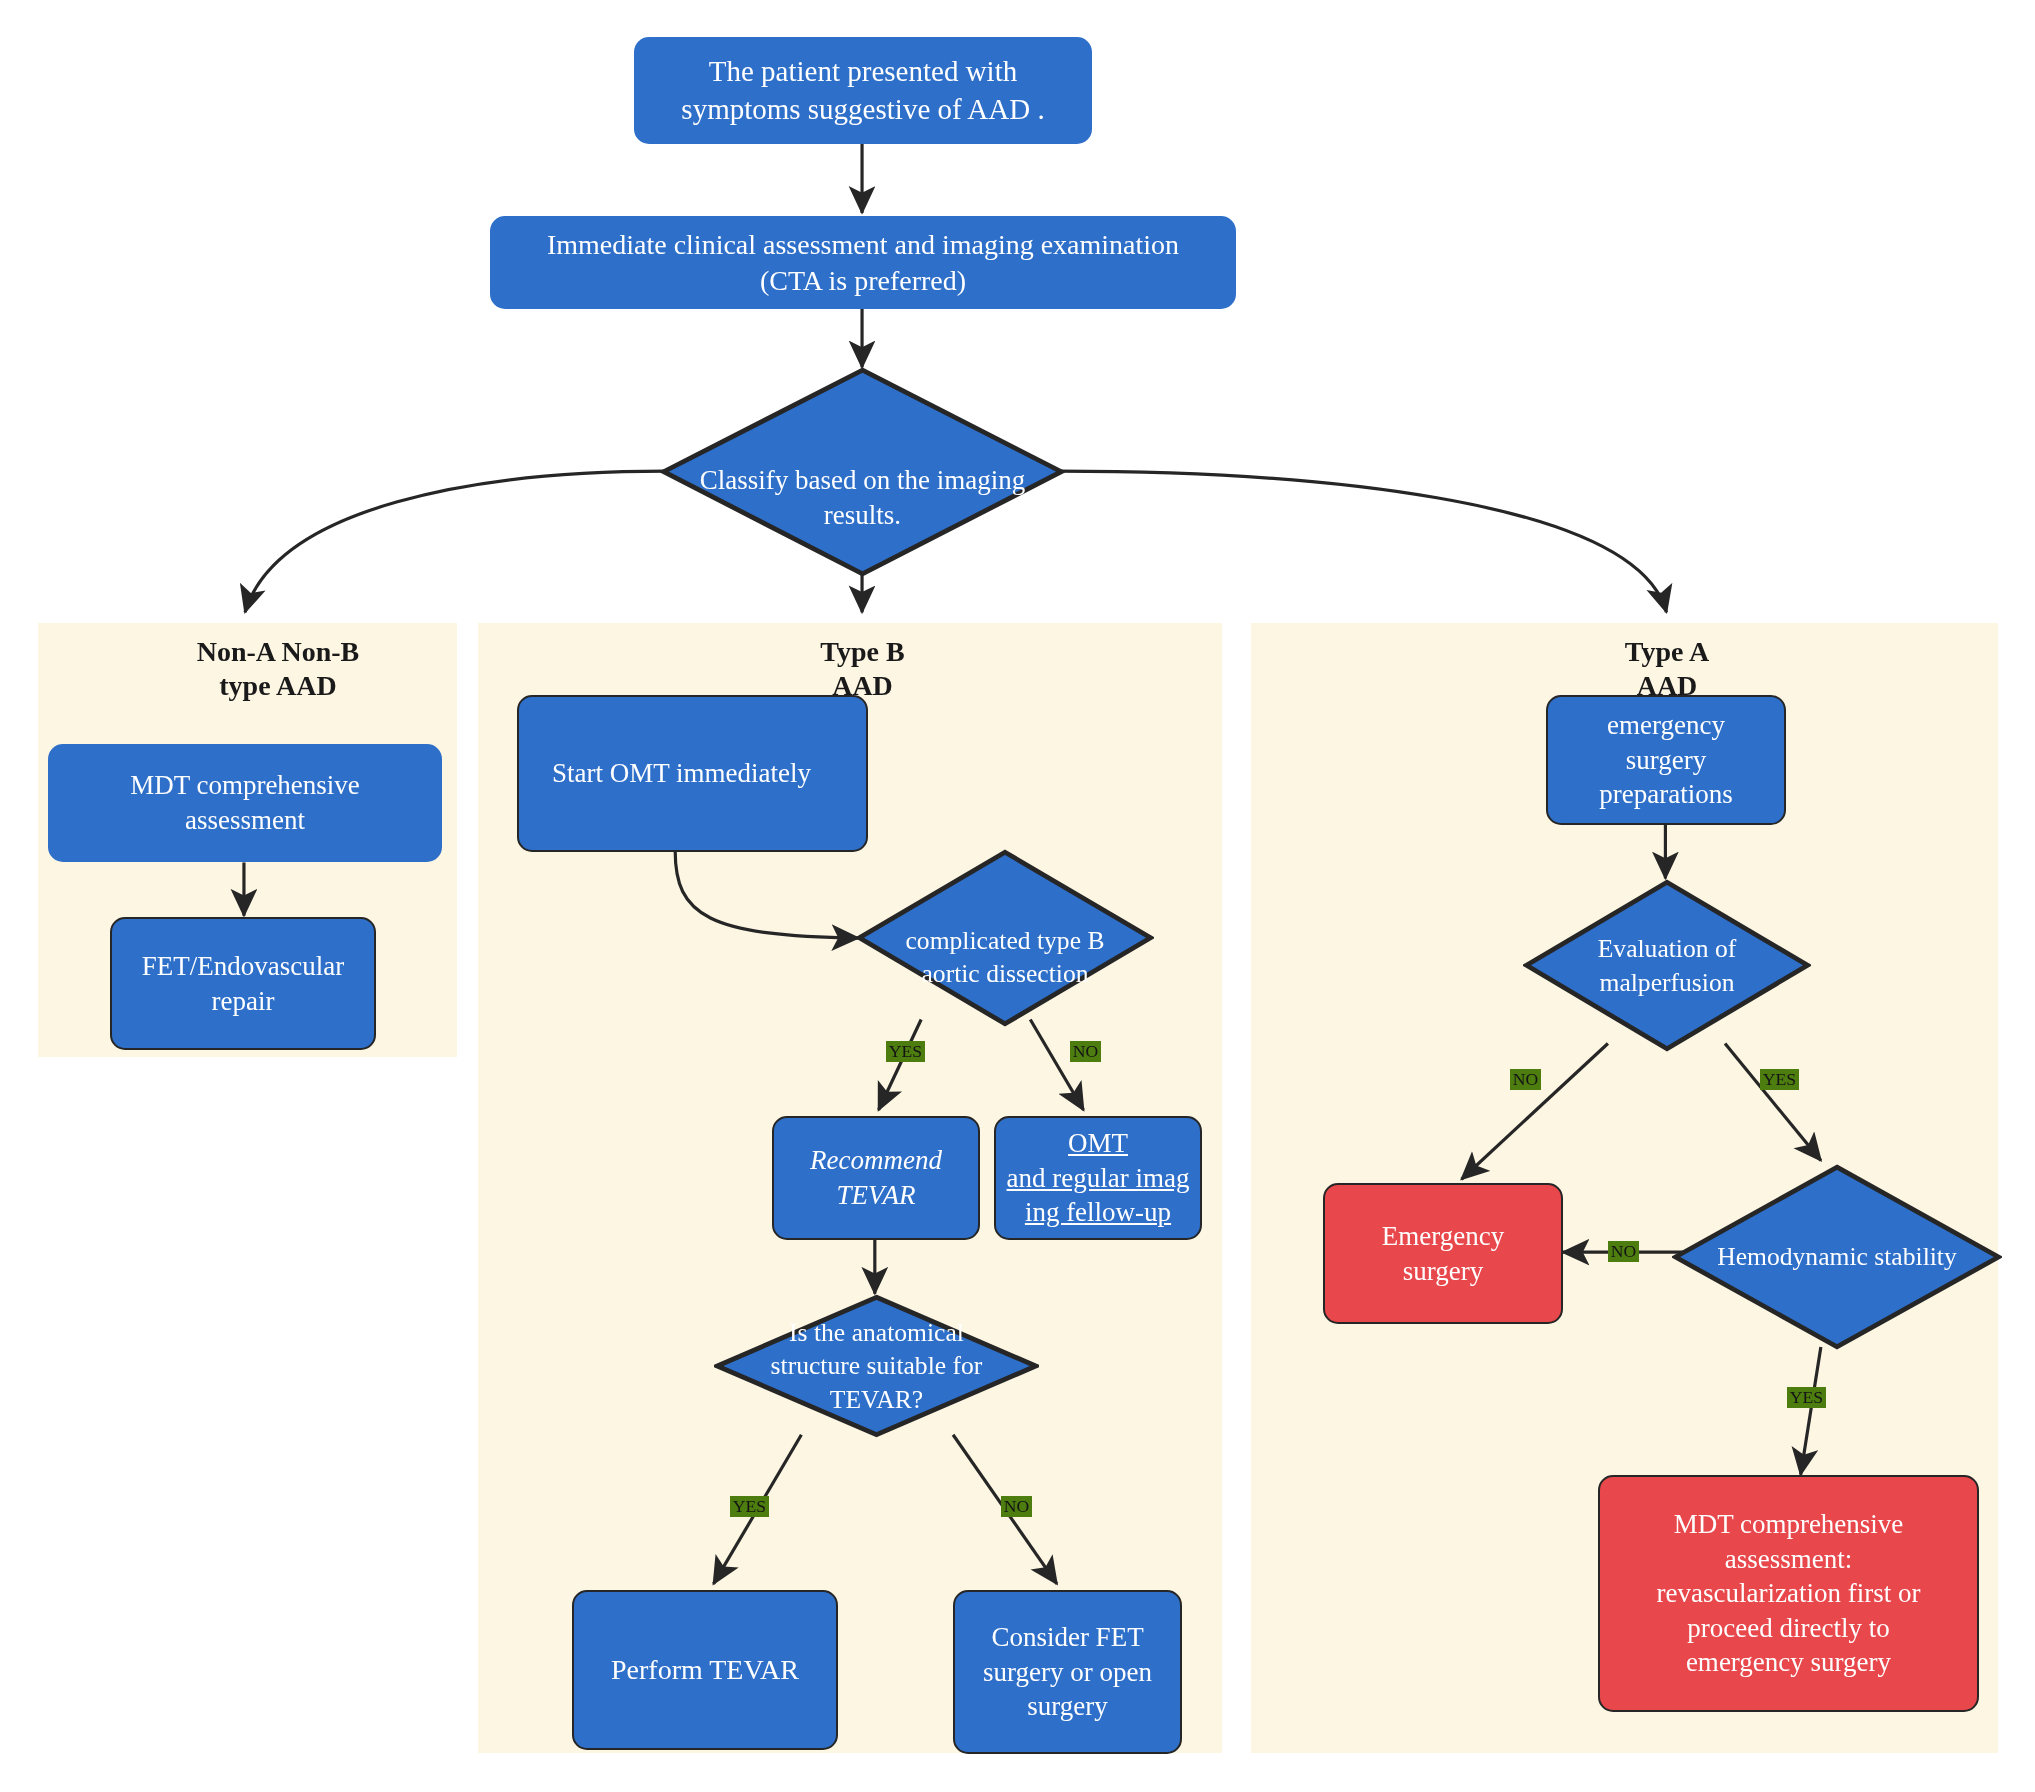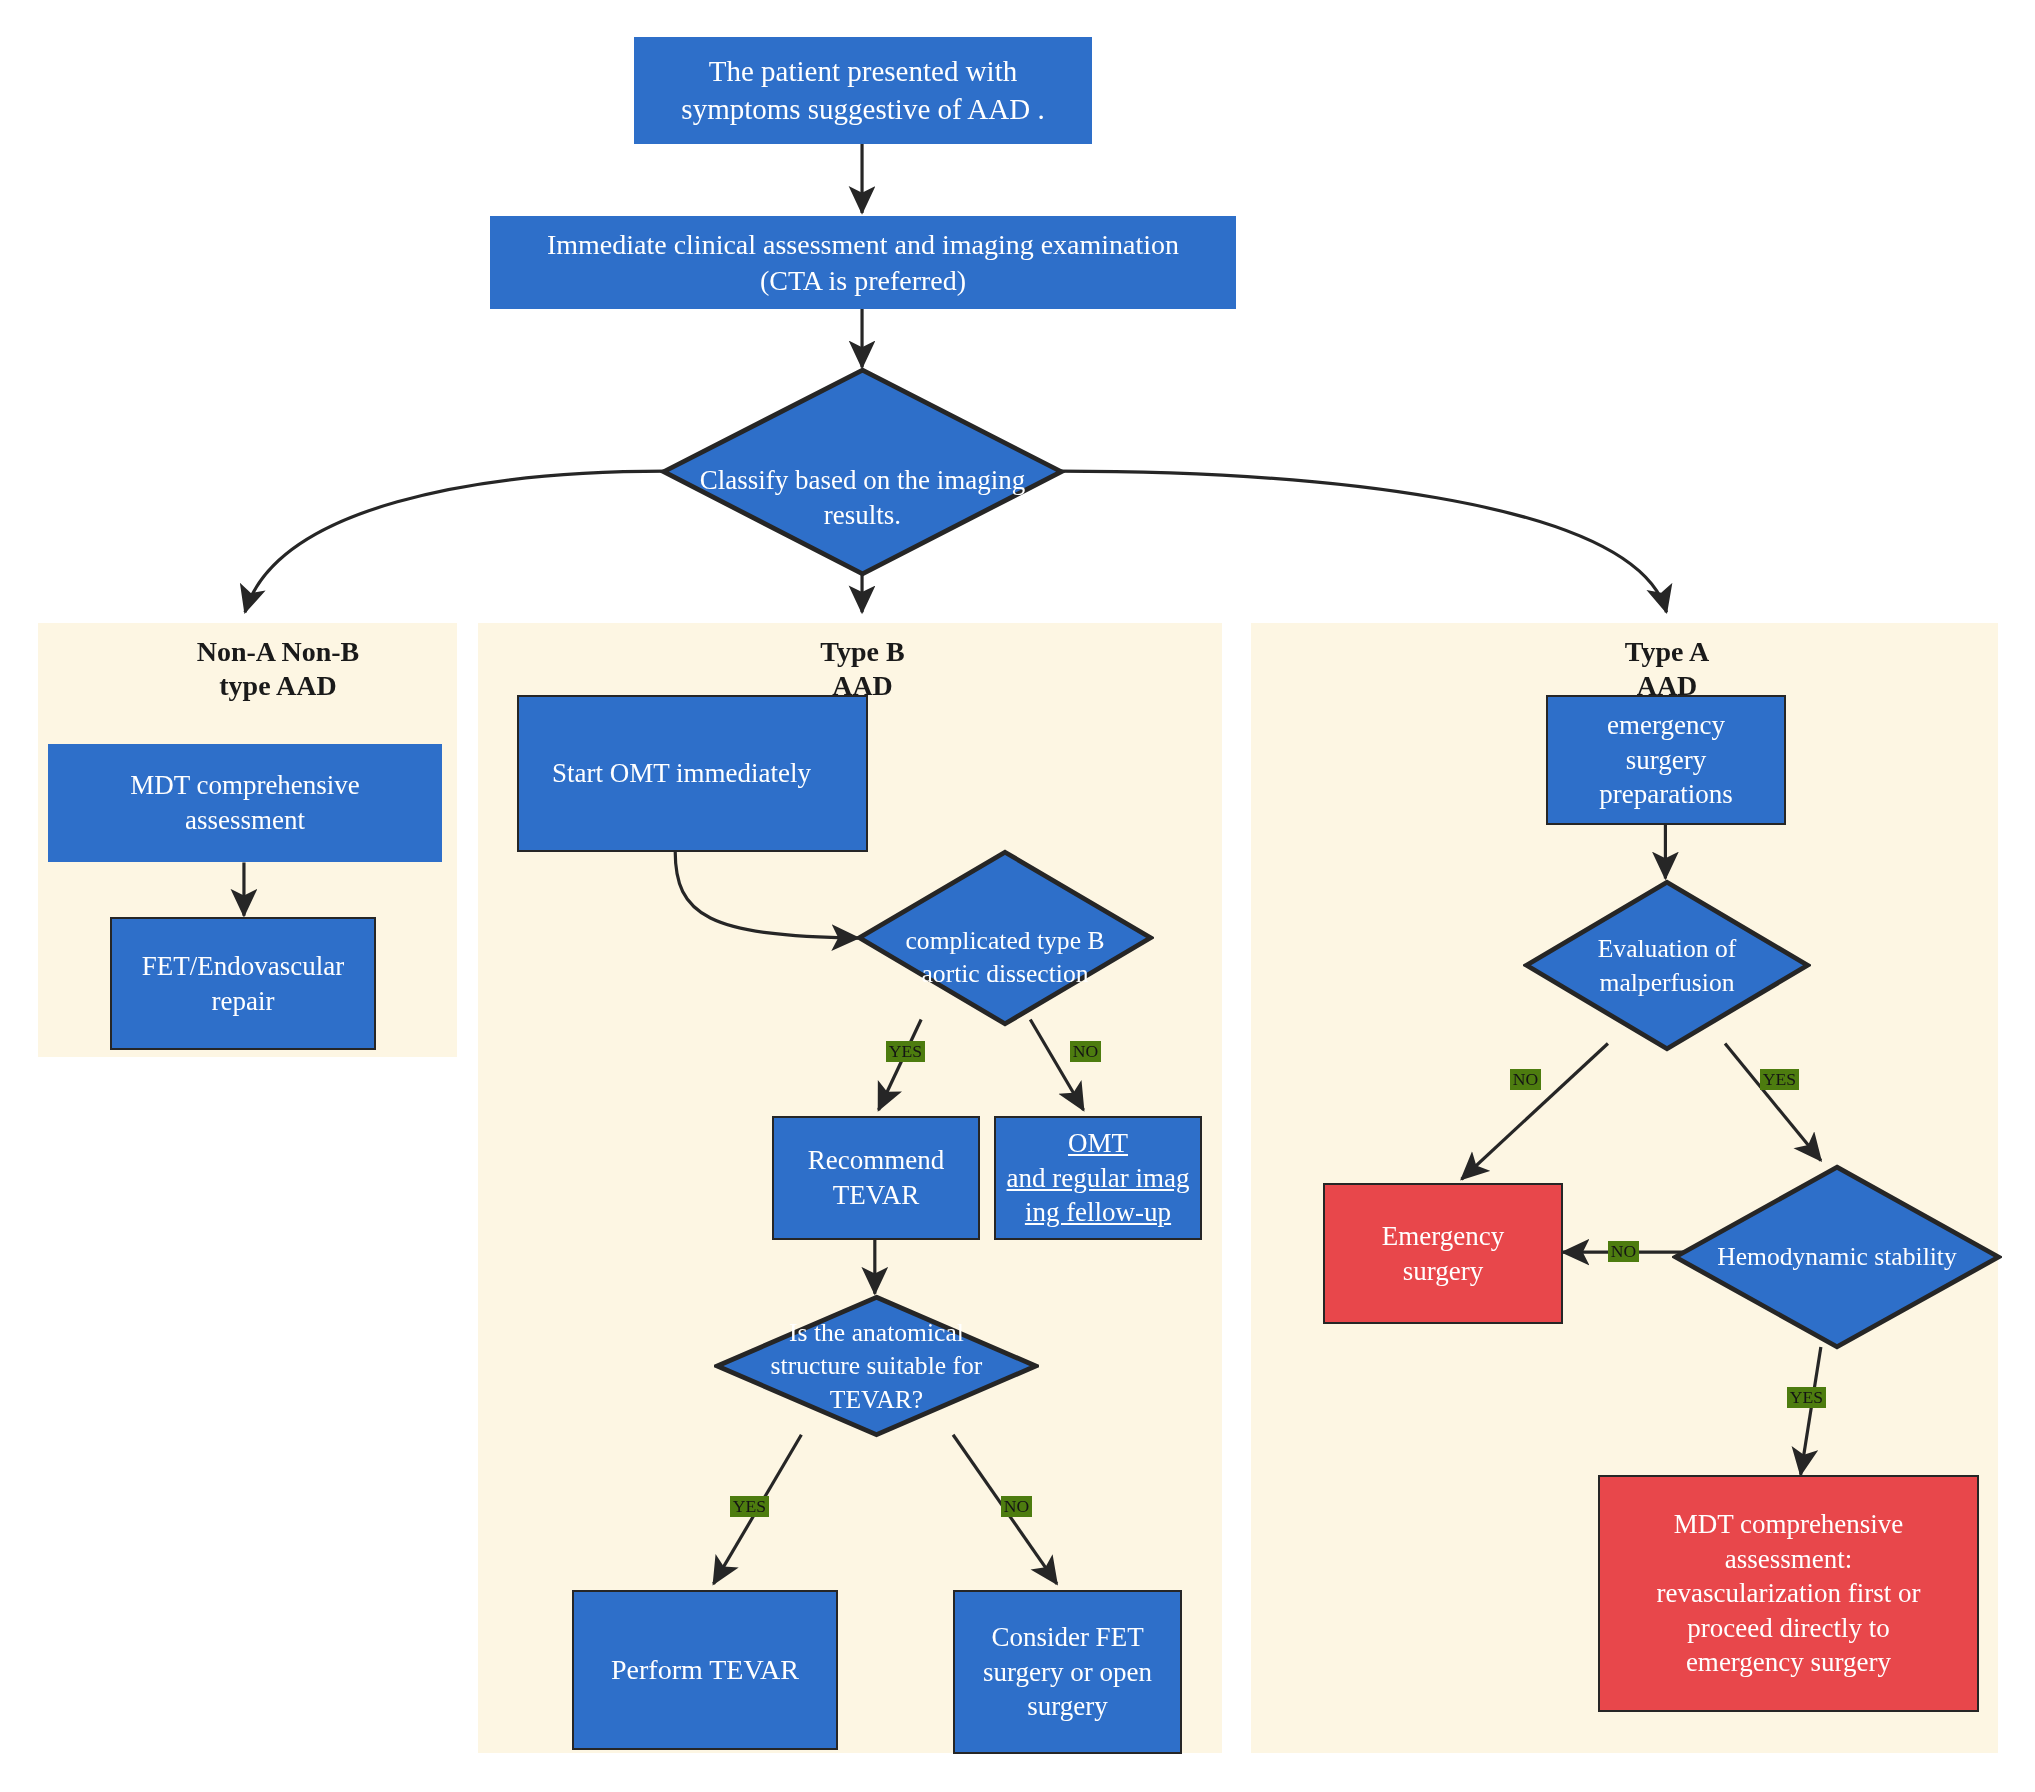--- a/index.html
+++ b/index.html
@@ -2,21 +2,21 @@
 <html style="font-size:8.5px"><head>
 <meta charset="utf-8">
 <style>
   html,body{margin:0;padding:0;background:#ffffff;}
   body{font-family:"Liberation Serif","DejaVu Serif",serif;}
   #stage{position:relative;width:2035px;height:1792px;background:#ffffff;overflow:hidden;}
   #edges{position:absolute;left:0;top:0;width:2035px;height:1792px;pointer-events:none;}
   .panel{position:absolute;background:#FDF6E3;}
   .panel-title{position:absolute;font-weight:bold;color:#1a1a1a;text-align:center;line-height:1.22;}
   .node{position:absolute;box-sizing:border-box;display:flex;align-items:center;justify-content:center;
-        color:#ffffff;text-align:center;line-height:1.28;}
+        color:#ffffff;text-align:center;line-height:1.28;border-radius:15px;}
   .box{background:#2E6FC9;border:2.7px solid #262626;}
   .box.noborder{border:none;}
   .box.red{background:#E8474B;}
   .dia-wrap{position:absolute;}
   .dia-wrap svg{position:absolute;left:0;top:0;}
   .dia-label{position:absolute;left:0;top:0;width:100%;height:100%;display:flex;align-items:center;
              justify-content:center;color:#ffffff;text-align:center;line-height:1.30;}
   .edge-label{position:absolute;background:#4d7c0f;color:#141414;font-size:17.6px;line-height:1;
               padding:1.6px 2.7px;text-align:center;} .t48{font-size:25.6px;} .t50{font-size:27px;}
   .t52{font-size:28px;} .t54{font-size:29px;}
@@ -116,21 +116,21 @@
 
   <div class="dia-wrap" style="left:856px;top:849px;width:298px;height:178px;">
     <svg width="298" height="178" viewBox="0 0 560 335">
       <polygon points="280,6 554,167 280,329 6,167" fill="#2E6FC9" stroke="#262626" stroke-width="9"></polygon>
     </svg>
     <div class="dia-label t48" style="white-space:pre-line;padding-top:19px;">complicated type B
 aortic dissection</div>
   </div>
 
   <div class="node box t50" style="left:772px;top:1116px;width:208px;height:124px;">
-    <span style="white-space:pre-line;">Recommend
+    <span style="white-space:pre-line;font-style:italic;">Recommend
 TEVAR</span>
   </div>
 
   <div class="node box t50" style="left:994px;top:1116px;width:208px;height:124px;">
     <span style="white-space:pre-line;text-decoration:underline;">OMT
 and regular imag
 ing fellow-up</span>
   </div>
 
   <div class="dia-wrap" style="left:714px;top:1294px;width:325px;height:144px;">

